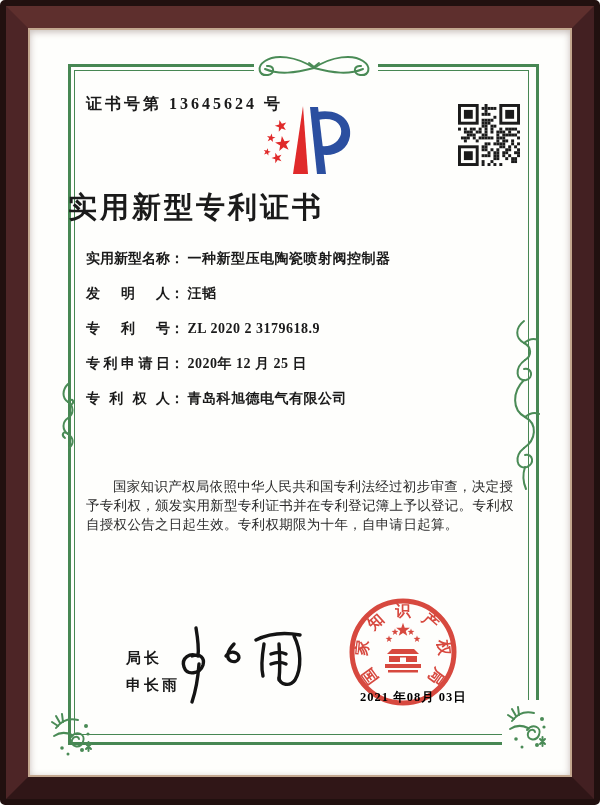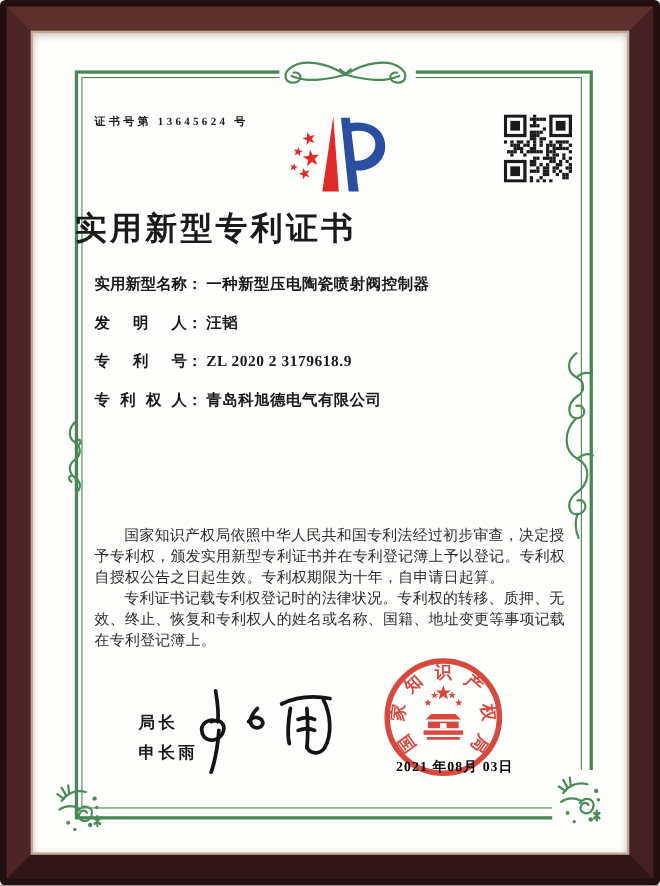--- a/index.html
+++ b/index.html
@@ -13,21 +13,21 @@
   .paper{position:absolute;inset:30px;background:#fefefc;box-shadow:inset 0 2px 7px rgba(70,35,30,.30);z-index:1;}
   
   .gb-outer{position:absolute;left:68px;top:64px;width:465px;height:675px;border:3px solid #478753;z-index:2;}
   .gb-inner{position:absolute;left:74px;top:70px;width:453px;height:663px;border:1px solid #478753;z-index:2;}
   .patch{position:absolute;background:#fefefc;z-index:3;}
   .ornament{position:absolute;z-index:4;}
   .orn-stroke{stroke:#4a8b56;fill:none;stroke-linecap:round;stroke-width:2;}
   .orn-fill{fill:#4a8b56;}
   
   .content{position:absolute;inset:0;z-index:4;}
-  .cert-no{position:absolute;left:86px;top:104px;font-size:10px;letter-spacing:3px;font-weight:600;}
+  .cert-no{position:absolute;left:86px;top:94px;font-size:16px;letter-spacing:3px;font-weight:600;}
   .logo{position:absolute;left:260px;top:103px;width:92px;height:74px;}
   .qr{position:absolute;left:458px;top:104px;width:62px;height:62px;}
   .title{position:absolute;left:68px;top:188px;width:465px;text-align:left;
          font-size:29px;font-weight:700;letter-spacing:3px;}
   .fields{position:absolute;left:86px;top:250px;width:436px;font-size:14px;}
   .frow{height:22px;margin-bottom:13px;white-space:nowrap;}
   .flabel{display:inline-block;width:84px;text-align:justify;text-align-last:justify;font-weight:600;vertical-align:bottom;}
   .fcolon{font-weight:600;}
   .fvalue{font-weight:600;letter-spacing:.5px;}
   .fvalue.fixed{display:inline-block;width:150px;}
@@ -287,28 +287,31 @@
       </div>
       <div class="frow">
         <span class="flabel">发明人</span><span class="fcolon">：</span>
         <span class="fvalue">汪韬</span>
       </div>
       <div class="frow">
         <span class="flabel">专利号</span><span class="fcolon">：</span>
         <span class="fvalue">ZL 2020 2 3179618.9</span>
       </div>
       <div class="frow">
+        <span class="flabel">专利申请日</span><span class="fcolon">：</span>
+        <span class="fvalue">2020年 12 月 25 日</span>
+      </div>
+      <div class="frow">
         <span class="flabel">专利权人</span><span class="fcolon">：</span>
         <span class="fvalue">青岛科旭德电气有限公司</span>
       </div>
     </div>
 
     <div class="body-text">
       <p>国家知识产权局依照中华人民共和国专利法经过初步审查，决定授予专利权，颁发实用新型专利证书并在专利登记簿上予以登记。专利权自授权公告之日起生效。专利权期限为十年，自申请日起算。</p>
-      <p>专利证书记载专利权登记时的法律状况。专利权的转移、质押、无效、终止、恢复和专利权人的姓名或名称、国籍、地址变更等事项记载在专利登记簿上。</p>
     </div>
 
     <div class="signer">
       <div>局长</div>
       <div>申长雨</div>
     </div>
 
     <svg class="signature" viewBox="0 0 152 88">
       <g class="sig-stroke">
         <path d="M28,8 C30,20 31,28 30,36 C22,32 13,38 16,47 C19,56 32,54 35,45 C37,38 32,33 24,36"></path>

